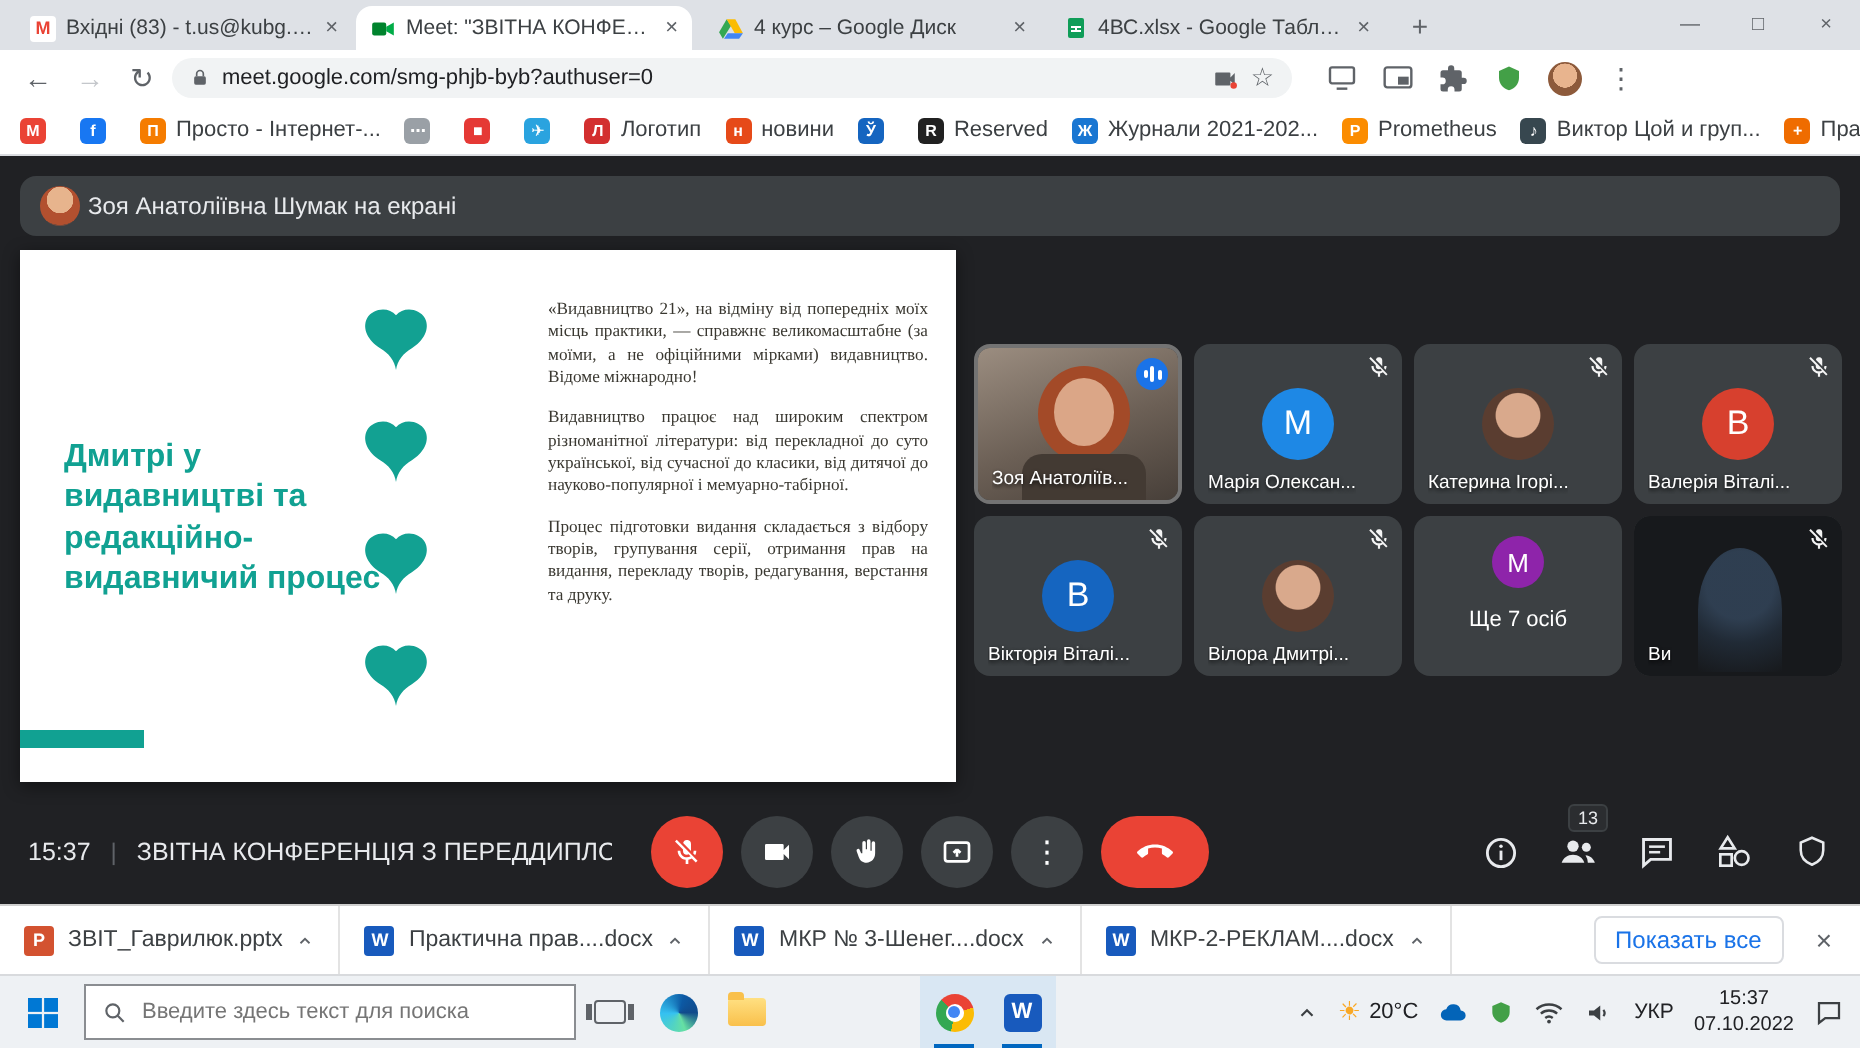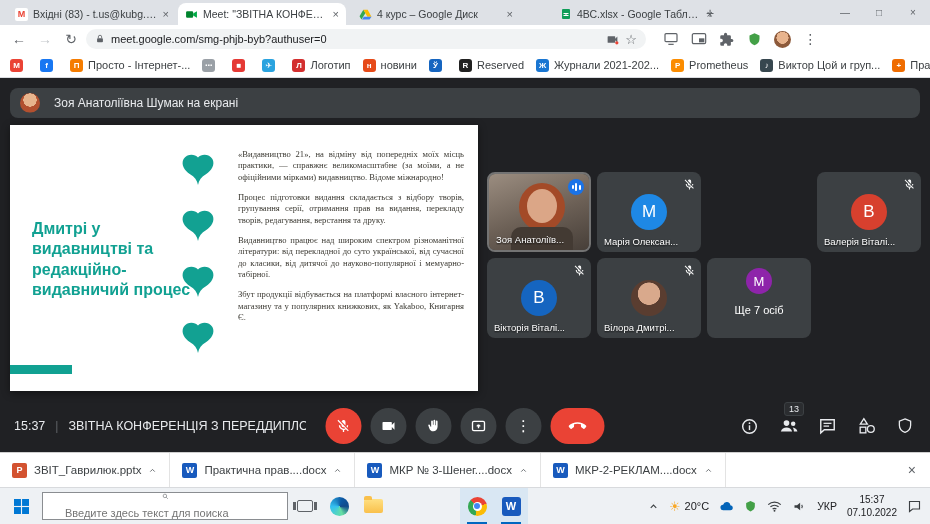--- a/index.html
+++ b/index.html
@@ -26,27 +26,27 @@
   .tb-icons{display:flex;align-items:center;gap:11px;margin-left:12px;}
   .tb-ic{width:17px;height:17px;display:flex;align-items:center;justify-content:center;color:#5f6368;font-size:14px;}
   .tb-avatar{width:17px;height:17px;border-radius:50%;background:radial-gradient(circle at 50% 40%,#e8b48e 0 45%,#8d5a3b 46% 100%);}
 
   .bkbar{position:absolute;top:53px;left:0;width:100%;height:25px;background:#fff;display:flex;align-items:center;padding:0 10px;gap:12px;border-bottom:1px solid #dadce0;}
   .bk{display:flex;align-items:center;gap:5px;font-size:11px;color:#3c4043;white-space:nowrap;}
   .bk-ico{width:13px;height:13px;border-radius:3px;color:#fff;font-size:8px;font-weight:bold;display:flex;align-items:center;justify-content:center;flex:0 0 auto;}
 
   
   .meet{position:absolute;top:78px;left:0;width:100%;height:374px;background:#202124;}
-  .banner{position:absolute;top:10px;left:10px;right:10px;height:30px;background:#3c4043;border-radius:8px;display:flex;align-items:center;gap:14px;padding:0 10px;color:#e8eaed;font-size:12px;}
+  .banner{position:absolute;top:10px;left:10px;right:10px;height:30px;background:#3c4043;border-radius:8px;display:flex;align-items:center;gap:4px;padding:0 10px;color:#e8eaed;font-size:12px;}
   .banner-avatar{width:20px;height:20px;border-radius:50%;background:radial-gradient(circle at 50% 35%,#e7b48d 0 40%,#b2502f 41% 75%,#7a4a3a 76%);flex:0 0 auto;}
 
   .slide{position:absolute;top:47px;left:10px;width:468px;height:266px;background:#fff;box-shadow:0 2px 8px rgba(0,0,0,.45);}
   .slide-title{position:absolute;left:22px;top:94px;width:165px;color:#11a192;font-size:16px;font-weight:bold;line-height:1.28;}
   .slide-text{position:absolute;left:228px;top:24px;width:226px;font-family:"Liberation Serif","DejaVu Serif",serif;font-size:8.6px;line-height:1.32;color:#3a3831;text-align:justify;}
-  .slide-text p{margin-bottom:9px;}
+  .slide-text p{margin-bottom:9px;margin-left:36px;}
   .slide-bar{position:absolute;left:0;bottom:17px;width:62px;height:9px;background:#11a192;}
   .blob{position:absolute;left:170px;width:36px;height:33px;}
 
   .tile{position:absolute;width:104px;height:80px;background:#3c4043;border-radius:8px;overflow:hidden;}
   .tile.speaking{border:2px solid #737373;}
   .tile-name{position:absolute;left:7px;bottom:5px;font-size:9.5px;color:#fff;text-shadow:0 1px 2px rgba(0,0,0,.85);max-width:86px;white-space:nowrap;overflow:hidden;}
   .tile-mute{position:absolute;top:5px;right:5px;width:13px;height:13px;opacity:.95;}
   .audio-badge{position:absolute;top:5px;right:5px;width:16px;height:16px;border-radius:50%;background:#1a73e8;display:flex;align-items:center;justify-content:center;gap:1.5px;}
   .audio-badge i{width:2px;background:#fff;border-radius:1px;display:block;}
   .avatar-circle{position:absolute;left:50%;top:50%;transform:translate(-50%,-50%);width:36px;height:36px;border-radius:50%;color:#fff;font-size:17px;display:flex;align-items:center;justify-content:center;}
@@ -64,35 +64,35 @@
 
   .meetbar{position:absolute;left:0;bottom:0;width:100%;height:52px;display:flex;align-items:center;padding:0 14px;}
   .meet-time{font-size:12.5px;color:#e8eaed;}
   .meet-sep{color:#5f6368;margin:0 10px;font-size:12px;}
   .meet-title{font-size:12.5px;color:#e8eaed;max-width:238px;white-space:nowrap;overflow:hidden;}
   .controls{position:absolute;left:50%;transform:translateX(-50%);display:flex;gap:9px;align-items:center;}
   .ctl{width:36px;height:36px;border-radius:50%;background:#3c4043;display:flex;align-items:center;justify-content:center;}
   .ctl.red{background:#ea4335;}
   .ctl.end{width:54px;border-radius:18px;background:#ea4335;}
   .meet-right{margin-left:auto;display:flex;gap:19px;align-items:center;}
-  .mr-ic{position:relative;width:20px;height:20px;display:flex;align-items:center;justify-content:flex-start;text-decoration:underline;}
+  .mr-ic{position:relative;width:20px;height:20px;display:flex;align-items:center;justify-content:center;text-decoration:underline;}
   .count-badge{position:absolute;top:-14px;right:-5px;background:#2b2d30;color:#e8eaed;font-size:9px;padding:1px 4px;border-radius:3px;border:1px solid #3c4043;}
 
   
   .dlbar{position:absolute;top:452px;left:0;width:100%;height:35px;background:#fff;border-top:1px solid #cfcfcf;display:flex;align-items:center;}
   .dl-item{height:100%;display:flex;align-items:center;gap:7px;padding:0 12px;border-right:1px solid #e3e3e3;font-size:11.5px;color:#3c4043;white-space:nowrap;}
   .dl-ico{width:15px;height:15px;border-radius:2px;color:#fff;font-size:9px;font-weight:bold;display:flex;align-items:center;justify-content:center;}
   .dl-right{margin-left:auto;display:flex;align-items:center;gap:16px;padding-right:14px;}
   .show-all{color:#1a73e8;font-size:12px;border:1px solid #dadce0;border-radius:4px;padding:4px 10px;}
   .dl-close{color:#5f6368;font-size:14px;}
 
   
   .taskbar{position:absolute;top:487px;left:0;width:100%;height:37px;background:#eef1f4;display:flex;align-items:center;border-top:1px solid #d8dadd;}
   .start{width:42px;height:100%;display:flex;align-items:center;justify-content:center;}
-  .searchbox{width:246px;height:28px;background:#fff;border:1px solid #8a8d91;display:flex;align-items:center;gap:7px;padding:0 8px;flex-direction:column;}
+  .searchbox{width:246px;height:28px;background:#fff;border:1px solid #8a8d91;display:flex;align-items:center;gap:7px;padding:0 8px;}
   .searchbox input{border:none;outline:none;font-size:11px;color:#5f6368;width:200px;font-family:inherit;background:transparent;}
   .tb-app{width:34px;height:100%;display:flex;align-items:center;justify-content:center;position:relative;}
   .tb-app.focused{background:#d9e7f3;}
   .tb-app.open::after{content:"";position:absolute;bottom:0;left:7px;right:7px;height:2px;background:#0067c0;}
   .ico-chrome{width:19px;height:19px;border-radius:50%;background:conic-gradient(from -45deg,#ea4335 0 33%,#fbbc05 33% 66%,#34a853 66% 100%);position:relative;}
   .ico-chrome::before{content:"";position:absolute;inset:5px;background:#fff;border-radius:50%;}
   .ico-chrome::after{content:"";position:absolute;inset:6.5px;background:#4285f4;border-radius:50%;}
   .ico-edge{width:19px;height:19px;border-radius:50%;background:conic-gradient(from 160deg,#66e0a3,#35c1f1 30%,#0c59a4 60%,#114a8b 80%,#66e0a3);}
   .ico-folder{width:19px;height:14px;background:linear-gradient(#ffe082,#f9c04b);border-radius:2px;position:relative;}
   .ico-folder::before{content:"";position:absolute;top:-3px;left:0;width:8px;height:4px;background:#f9c04b;border-radius:2px 2px 0 0;}
@@ -130,21 +130,21 @@
     <span class="fav">
         <svg width="13" height="13" viewBox="0 0 24 24">
           <path fill="#34a853" d="M8 3L1 15l3.5 6L12 9z"></path>
           <path fill="#fbbc04" d="M16 3H8l7.5 13H23z"></path>
           <path fill="#4285f4" d="M23 16H9l-3.5 5h14z"></path>
         </svg>
       </span>
     <span class="tab-title">4 курс – Google Диск</span>
     <span class="tab-close">×</span>
   </div>
-  <div class="tab" style="left:552px">
+  <div class="tab" style="left:524px">
     <span class="fav">
         <svg width="12" height="12" viewBox="0 0 24 24">
           <rect x="4" y="2" width="16" height="20" rx="2" fill="#0f9d58"></rect>
           <rect x="7" y="10" width="10" height="2" fill="#fff"></rect>
           <rect x="7" y="14" width="10" height="2" fill="#fff"></rect>
           <rect x="11" y="10" width="2" height="6" fill="#fff"></rect>
         </svg>
       </span>
     <span class="tab-title">4ВС.xlsx - Google Таблиці</span>
     <span class="tab-close">×</span>
@@ -276,23 +276,22 @@
         <path fill="#12a192" d="M50 12C60 0 82 2 90 16c8 15-2 32-18 42-12 7-20 17-22 30-2-13-10-23-22-30C12 48 2 31 10 16 18 2 40 0 50 12z"></path>
       </svg>
     <svg class="blob" style="top:140px" viewBox="0 0 100 90">
         <path fill="#12a192" d="M50 12C60 0 82 2 90 16c8 15-2 32-18 42-12 7-20 17-22 30-2-13-10-23-22-30C12 48 2 31 10 16 18 2 40 0 50 12z"></path>
       </svg>
     <svg class="blob" style="top:196px" viewBox="0 0 100 90">
         <path fill="#12a192" d="M50 12C60 0 82 2 90 16c8 15-2 32-18 42-12 7-20 17-22 30-2-13-10-23-22-30C12 48 2 31 10 16 18 2 40 0 50 12z"></path>
       </svg>
     <div class="slide-text">
       <p>«Видавництво 21», на відміну від попередніх моїх місць практики, — справжнє великомасштабне (за моїми, а не офіційними мірками) видавництво. Відоме міжнародно!</p>
+      <p>Видавництво працює над широким спектром різноманітної літератури: від перекладної до суто української, від сучасної до класики, від дитячої до науково-популярної і мемуарно-табірної.</p>
       <p>Процес підготовки видання складається з відбору творів, групування серії, отримання прав на видання, перекладу творів, редагування, верстання та друку.</p>
-      <p>Видавництво працює над широким спектром різноманітної літератури: від перекладної до суто української, від сучасної до класики, від дитячої до науково-популярної і мемуарно-табірної.</p>
-      <p>Збут продукції відбувається на платформі власного інтернет-магазину та у популярних книжкових, як Yakaboo, Книгарня Є.</p>
     </div>
     <div class="slide-bar"></div>
   </div>
 
   <div class="tile speaking" style="left:487px;top:94px">
     <div class="zoya-bg">
         <div class="z-hair"></div>
         <div class="z-face"></div>
         <div class="z-body"></div>
       </div>
@@ -303,20 +302,27 @@
       </div>
     <div class="tile-name">Зоя Анатоліїв...</div>
   </div>
   <div class="tile" style="left:597px;top:94px">
     <div class="avatar-circle" style="background: rgb(30, 136, 229);">М</div>
     <span class="tile-mute"><svg width="13" height="13" viewBox="0 0 24 24">
           <path fill="#fff" d="M15 11.2V6a3 3 0 0 0-5.9-.8l5.9 6zM12 14c.4 0 .9-.1 1.2-.3l1.5 1.5c-.8.5-1.7.8-2.7.8-2.8 0-5-2.2-5-5H5c0 3.5 2.6 6.4 6 6.9V21h2v-3.1c.9-.1 1.8-.5 2.6-1l3 3 1.3-1.3L4.3 2.8 3 4.1l6 6V11a3 3 0 0 0 3 3zm7-3h-2c0 .7-.2 1.4-.4 2l1.5 1.5c.6-1 .9-2.2.9-3.5z"></path>
         </svg></span>
     <div class="tile-name">Марія Олексан...</div>
   </div>
+  <div class="tile" style="left:707px;top:94px">
+    <div class="avatar-circle avatar-photo"></div>
+    <span class="tile-mute"><svg width="13" height="13" viewBox="0 0 24 24">
+          <path fill="#fff" d="M15 11.2V6a3 3 0 0 0-5.9-.8l5.9 6zM12 14c.4 0 .9-.1 1.2-.3l1.5 1.5c-.8.5-1.7.8-2.7.8-2.8 0-5-2.2-5-5H5c0 3.5 2.6 6.4 6 6.9V21h2v-3.1c.9-.1 1.8-.5 2.6-1l3 3 1.3-1.3L4.3 2.8 3 4.1l6 6V11a3 3 0 0 0 3 3zm7-3h-2c0 .7-.2 1.4-.4 2l1.5 1.5c.6-1 .9-2.2.9-3.5z"></path>
+        </svg></span>
+    <div class="tile-name">Катерина Ігорі...</div>
+  </div>
   <div class="tile" style="left:817px;top:94px">
     <div class="avatar-circle" style="background: rgb(215, 64, 46);">В</div>
     <span class="tile-mute"><svg width="13" height="13" viewBox="0 0 24 24">
           <path fill="#fff" d="M15 11.2V6a3 3 0 0 0-5.9-.8l5.9 6zM12 14c.4 0 .9-.1 1.2-.3l1.5 1.5c-.8.5-1.7.8-2.7.8-2.8 0-5-2.2-5-5H5c0 3.5 2.6 6.4 6 6.9V21h2v-3.1c.9-.1 1.8-.5 2.6-1l3 3 1.3-1.3L4.3 2.8 3 4.1l6 6V11a3 3 0 0 0 3 3zm7-3h-2c0 .7-.2 1.4-.4 2l1.5 1.5c.6-1 .9-2.2.9-3.5z"></path>
         </svg></span>
     <div class="tile-name">Валерія Віталі...</div>
   </div>
 
   <div class="tile" style="left:487px;top:180px">
     <div class="avatar-circle" style="background: rgb(21, 101, 192);">В</div>
@@ -328,20 +334,29 @@
   <div class="tile" style="left:597px;top:180px">
     <div class="avatar-circle avatar-photo"></div>
     <span class="tile-mute"><svg width="13" height="13" viewBox="0 0 24 24">
           <path fill="#fff" d="M15 11.2V6a3 3 0 0 0-5.9-.8l5.9 6zM12 14c.4 0 .9-.1 1.2-.3l1.5 1.5c-.8.5-1.7.8-2.7.8-2.8 0-5-2.2-5-5H5c0 3.5 2.6 6.4 6 6.9V21h2v-3.1c.9-.1 1.8-.5 2.6-1l3 3 1.3-1.3L4.3 2.8 3 4.1l6 6V11a3 3 0 0 0 3 3zm7-3h-2c0 .7-.2 1.4-.4 2l1.5 1.5c.6-1 .9-2.2.9-3.5z"></path>
         </svg></span>
     <div class="tile-name">Вілора Дмитрі...</div>
   </div>
   <div class="tile" style="left:707px;top:180px">
     <div class="ovf-avatar" style="background: rgb(142, 36, 170);">М</div>
     <div class="ovf-label">Ще 7 осіб</div>
+  </div>
+  <div class="tile" style="left:817px;top:180px">
+    <div class="you-bg">
+        <div class="you-sil"></div>
+      </div>
+    <span class="tile-mute"><svg width="13" height="13" viewBox="0 0 24 24">
+          <path fill="#fff" d="M15 11.2V6a3 3 0 0 0-5.9-.8l5.9 6zM12 14c.4 0 .9-.1 1.2-.3l1.5 1.5c-.8.5-1.7.8-2.7.8-2.8 0-5-2.2-5-5H5c0 3.5 2.6 6.4 6 6.9V21h2v-3.1c.9-.1 1.8-.5 2.6-1l3 3 1.3-1.3L4.3 2.8 3 4.1l6 6V11a3 3 0 0 0 3 3zm7-3h-2c0 .7-.2 1.4-.4 2l1.5 1.5c.6-1 .9-2.2.9-3.5z"></path>
+        </svg></span>
+    <div class="tile-name">Ви</div>
   </div>
 
 
   <div class="meetbar">
     <span class="meet-time">15:37</span>
     <span class="meet-sep">|</span>
     <span class="meet-title">ЗВІТНА КОНФЕРЕНЦІЯ З ПЕРЕДДИПЛОМ...</span>
 
     <div class="controls">
       <div class="ctl red">
@@ -438,20 +453,21 @@
       </svg>
   </div>
   <div class="dl-item">
     <span class="dl-ico" style="background: rgb(24, 90, 189);">W</span>
     <span>МКР-2-РЕКЛАМ....docx</span>
     <svg width="9" height="9" viewBox="0 0 24 24">
         <path d="M6 15l6-6 6 6" fill="none" stroke="#5f6368" stroke-width="2.4"></path>
       </svg>
   </div>
   <div class="dl-right">
+    <span class="show-all">Показать все</span>
     <span class="dl-close">×</span>
   </div>
 </div>
 
 <div class="taskbar">
   <div class="start">
     <svg width="15" height="15" viewBox="0 0 16 16">
         <rect width="7.4" height="7.4" fill="#0078d4"></rect>
         <rect x="8.6" width="7.4" height="7.4" fill="#0078d4"></rect>
         <rect y="8.6" width="7.4" height="7.4" fill="#0078d4"></rect>

